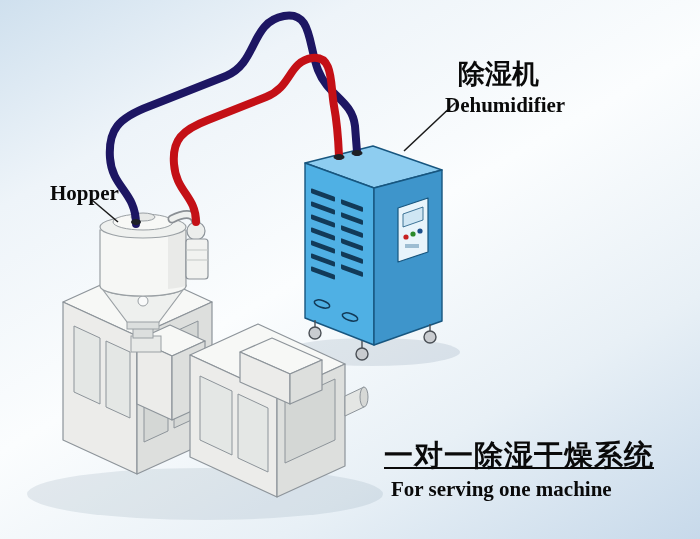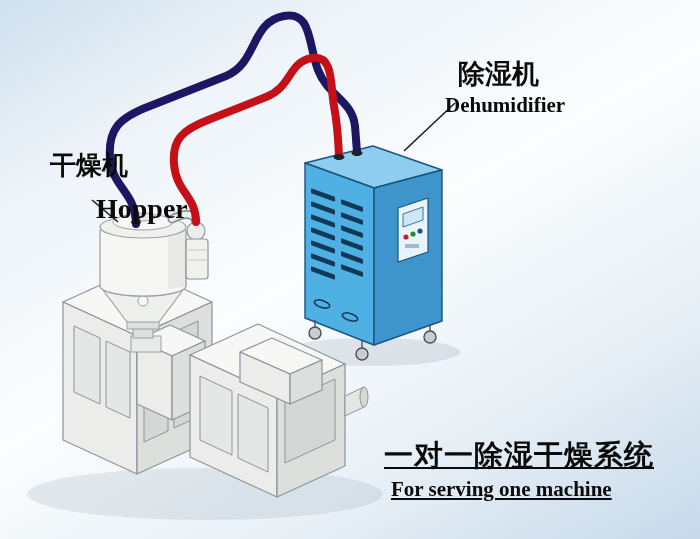--- a/index.html
+++ b/index.html
@@ -8,25 +8,25 @@
     width:700px;height:539px;
     overflow:hidden;
     background:linear-gradient(150deg,#cfe0ee 0%,#eef4f9 22%,#fbfdfe 48%,#e8f0f6 74%,#c7d9ea 100%);
     font-family:"DejaVu Sans",sans-serif;
   }
   .stage svg{position:absolute;left:0;top:0;}
   .lbl{position:absolute;color:#0a0a0a;white-space:nowrap;line-height:1.05;}
   .cn{font-family:"DejaVu Sans",sans-serif;font-weight:700;}
   .en{font-family:"Liberation Serif","DejaVu Serif",serif;font-weight:700;}
   .lbl-dryer-cn{left:50px;top:152px;font-size:26px;}
-  .lbl-dryer-en{left:50px;top:194px;font-size:28px;margin-left:46px;}
+  .lbl-dryer-en{left:50px;top:182px;font-size:21px;}
   .lbl-dehum-cn{left:458px;top:60px;font-size:27px;}
   .lbl-dehum-en{left:445px;top:94px;font-size:21px;}
   .caption-cn{left:384px;top:440px;font-size:29px;letter-spacing:1px;text-decoration:underline;}
-  .caption-en{left:391px;top:478px;font-size:21px;text-decoration:underline;}
+  .caption-en{left:391px;top:478px;font-size:21px;}
 </style>
 </head>
 <body>
 
 <div class="stage">
 
   <svg width="700" height="539" viewBox="0 0 700 539">
 
     <g>
       <ellipse cx="205" cy="494" rx="178" ry="26" fill="rgba(100,125,150,0.14)"></ellipse>
@@ -143,19 +143,18 @@
       <ellipse cx="357" cy="153" rx="5.5" ry="3" fill="#1e2126" stroke="none"></ellipse>
       <ellipse cx="136" cy="222" rx="5" ry="3" fill="#1e2126" stroke="none"></ellipse>
     </g>
 
     <g>
       <line x1="455" y1="103" x2="404" y2="151" stroke-width="1.5" stroke="#1a1a1a"></line>
       <line x1="92" y1="200" x2="118" y2="222" stroke-width="1.5" stroke="#1a1a1a"></line>
     </g>
   </svg>
 
-  <div class="lbl cn lbl-dryer-cn">干燥机</div>
   <div class="lbl en lbl-dryer-en">Hopper</div>
   <div class="lbl en lbl-dehum-en">Dehumidifier</div>
   <div class="lbl cn lbl-dehum-cn">除湿机</div>
   <div class="lbl cn caption-cn">一对一除湿干燥系统</div>
   <div class="lbl en caption-en">For serving one machine</div>
 </div>
 
 </body></html>

